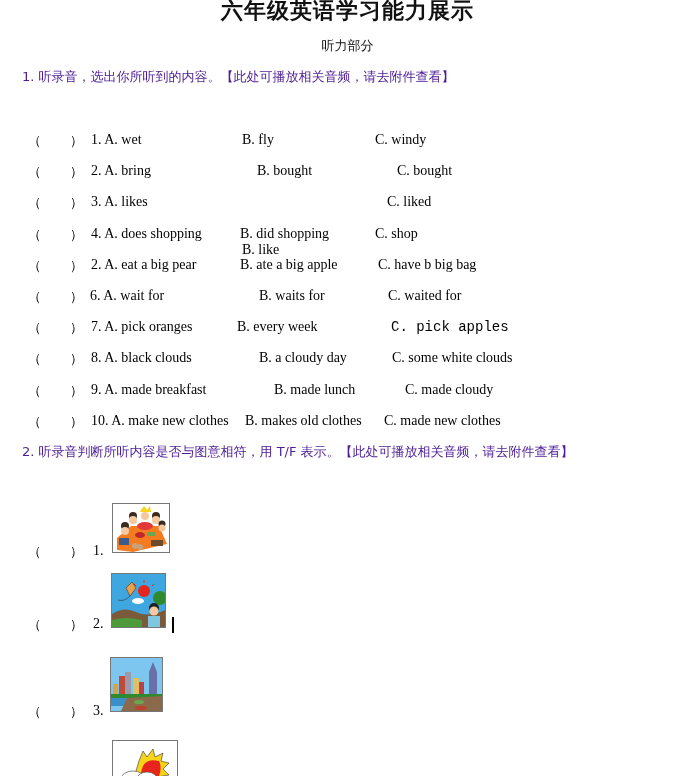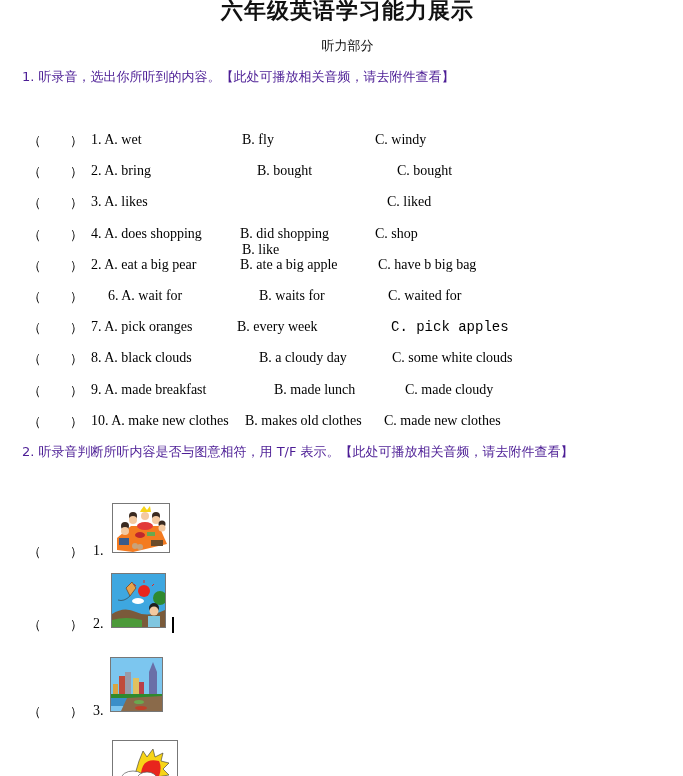--- a/index.html
+++ b/index.html
@@ -74,21 +74,21 @@
     <span class="abs paren" style="left:28px;top:257px;">（</span>
     <span class="abs paren" style="left:70px;top:257px;">）</span>
     <span class="abs row-text" style="left:91px;top:257px;">2. A. eat a big pear</span>
     <span class="abs row-text" style="left:240px;top:257px;">B. ate a big apple</span>
     <span class="abs row-text" style="left:378px;top:257px;">C. have b big bag</span>
   </div>
 
   <div>
     <span class="abs paren" style="left:28px;top:288px;">（</span>
     <span class="abs paren" style="left:70px;top:288px;">）</span>
-    <span class="abs row-text" style="left:108px;top:288px;">6. A. wait for</span>
+    <span class="abs row-text" style="left:90px;top:288px;">6. A. wait for</span>
     <span class="abs row-text" style="left:259px;top:288px;">B. waits for</span>
     <span class="abs row-text" style="left:388px;top:288px;">C. waited for</span>
   </div>
 
   <div>
     <span class="abs paren" style="left:28px;top:319px;">（</span>
     <span class="abs paren" style="left:70px;top:319px;">）</span>
     <span class="abs row-text" style="left:91px;top:319px;">7. A. pick oranges</span>
     <span class="abs row-text" style="left:237px;top:319px;">B. every week</span>
     <span class="abs row-text" style="left:391px;top:319px;font-family:Liberation Mono, monospace;">C. pick apples</span>

